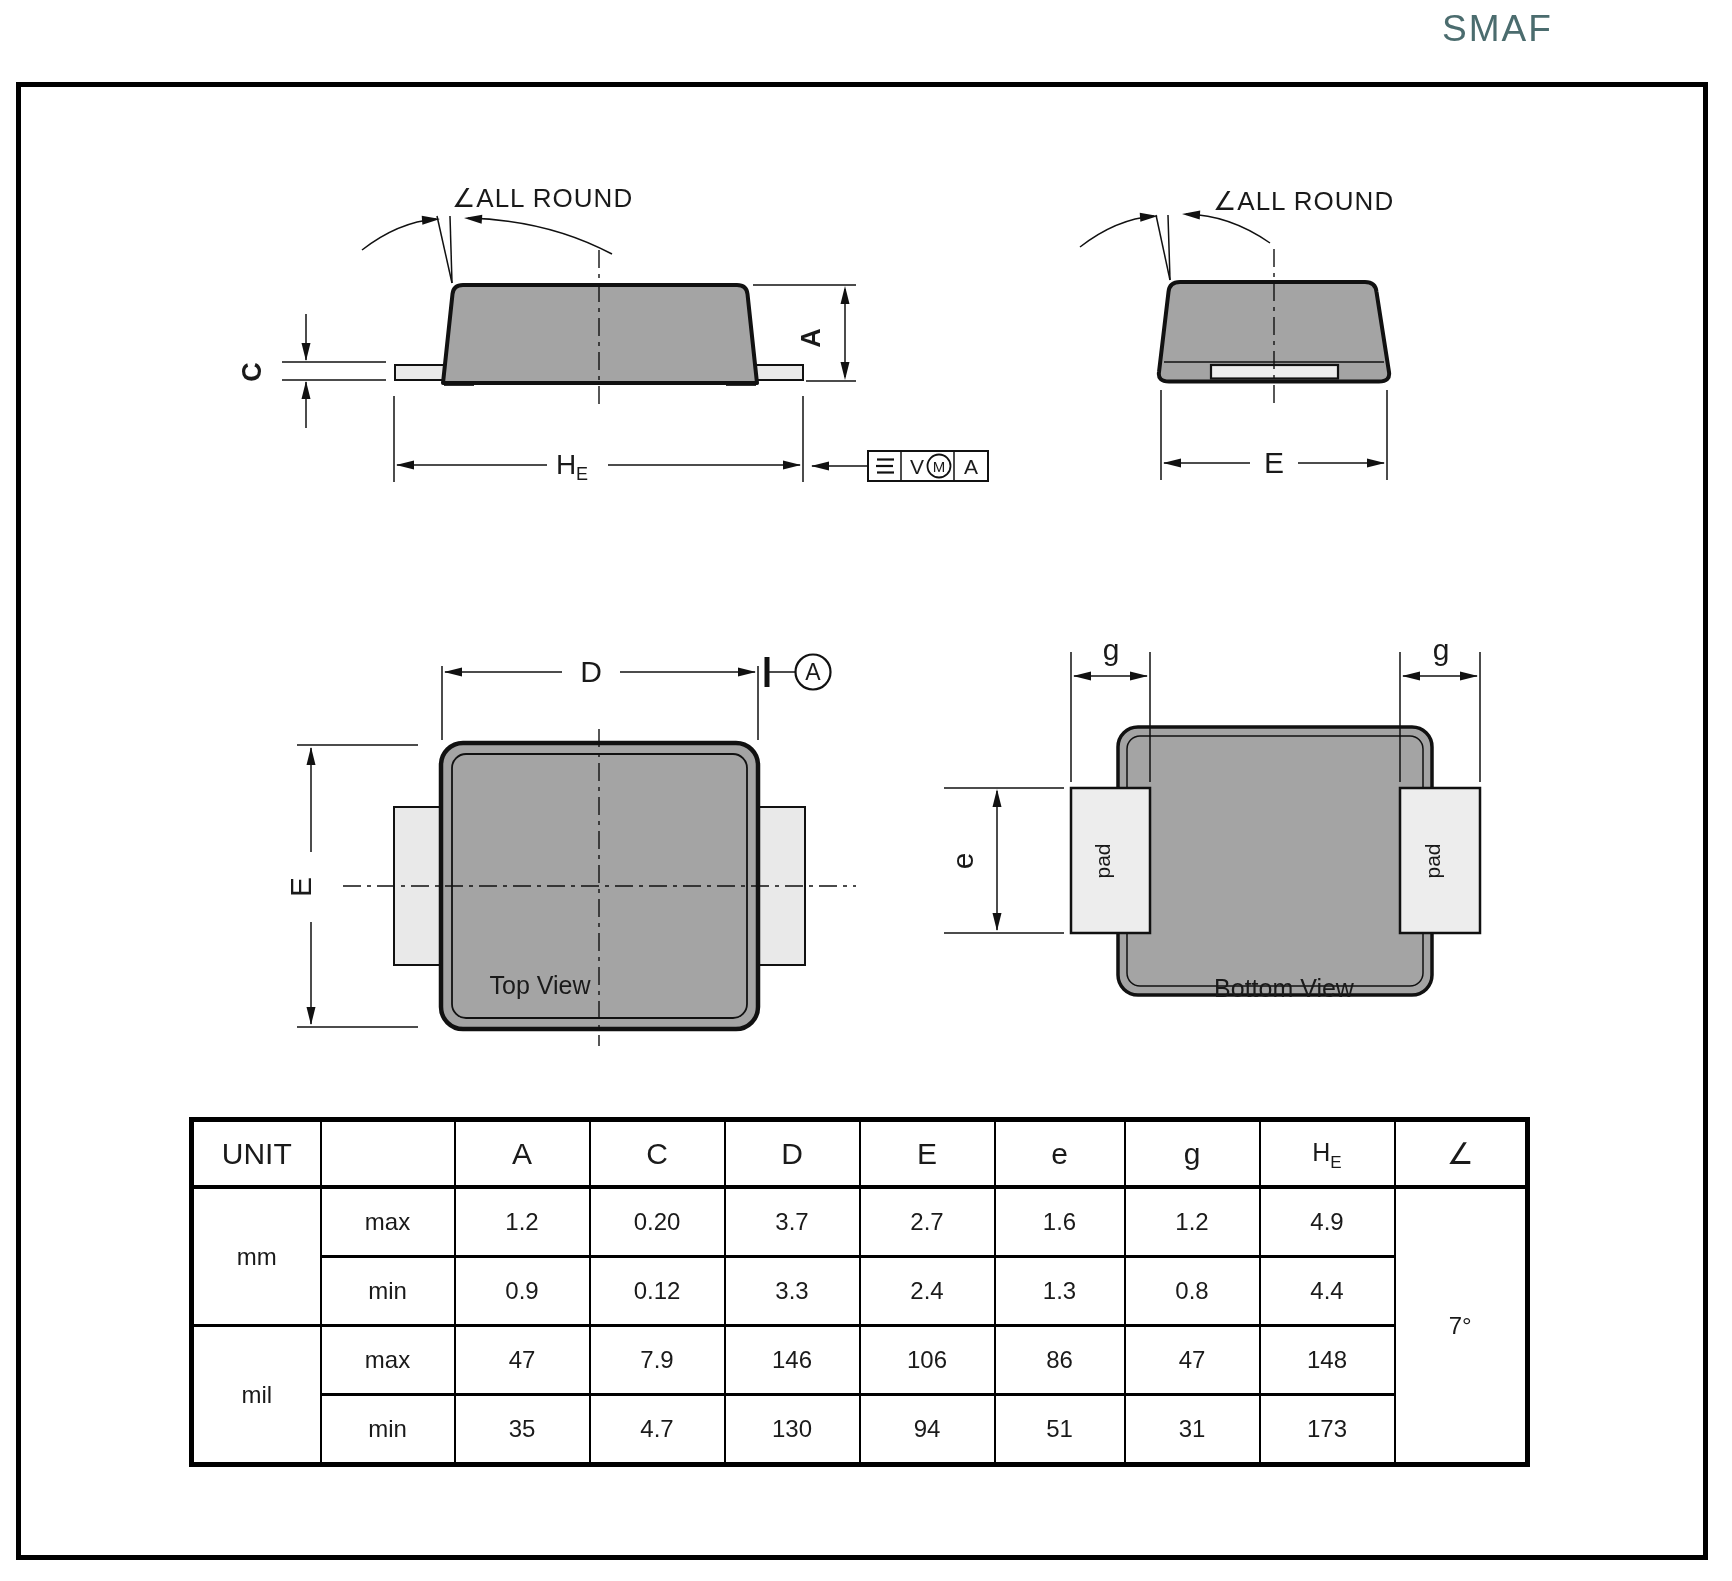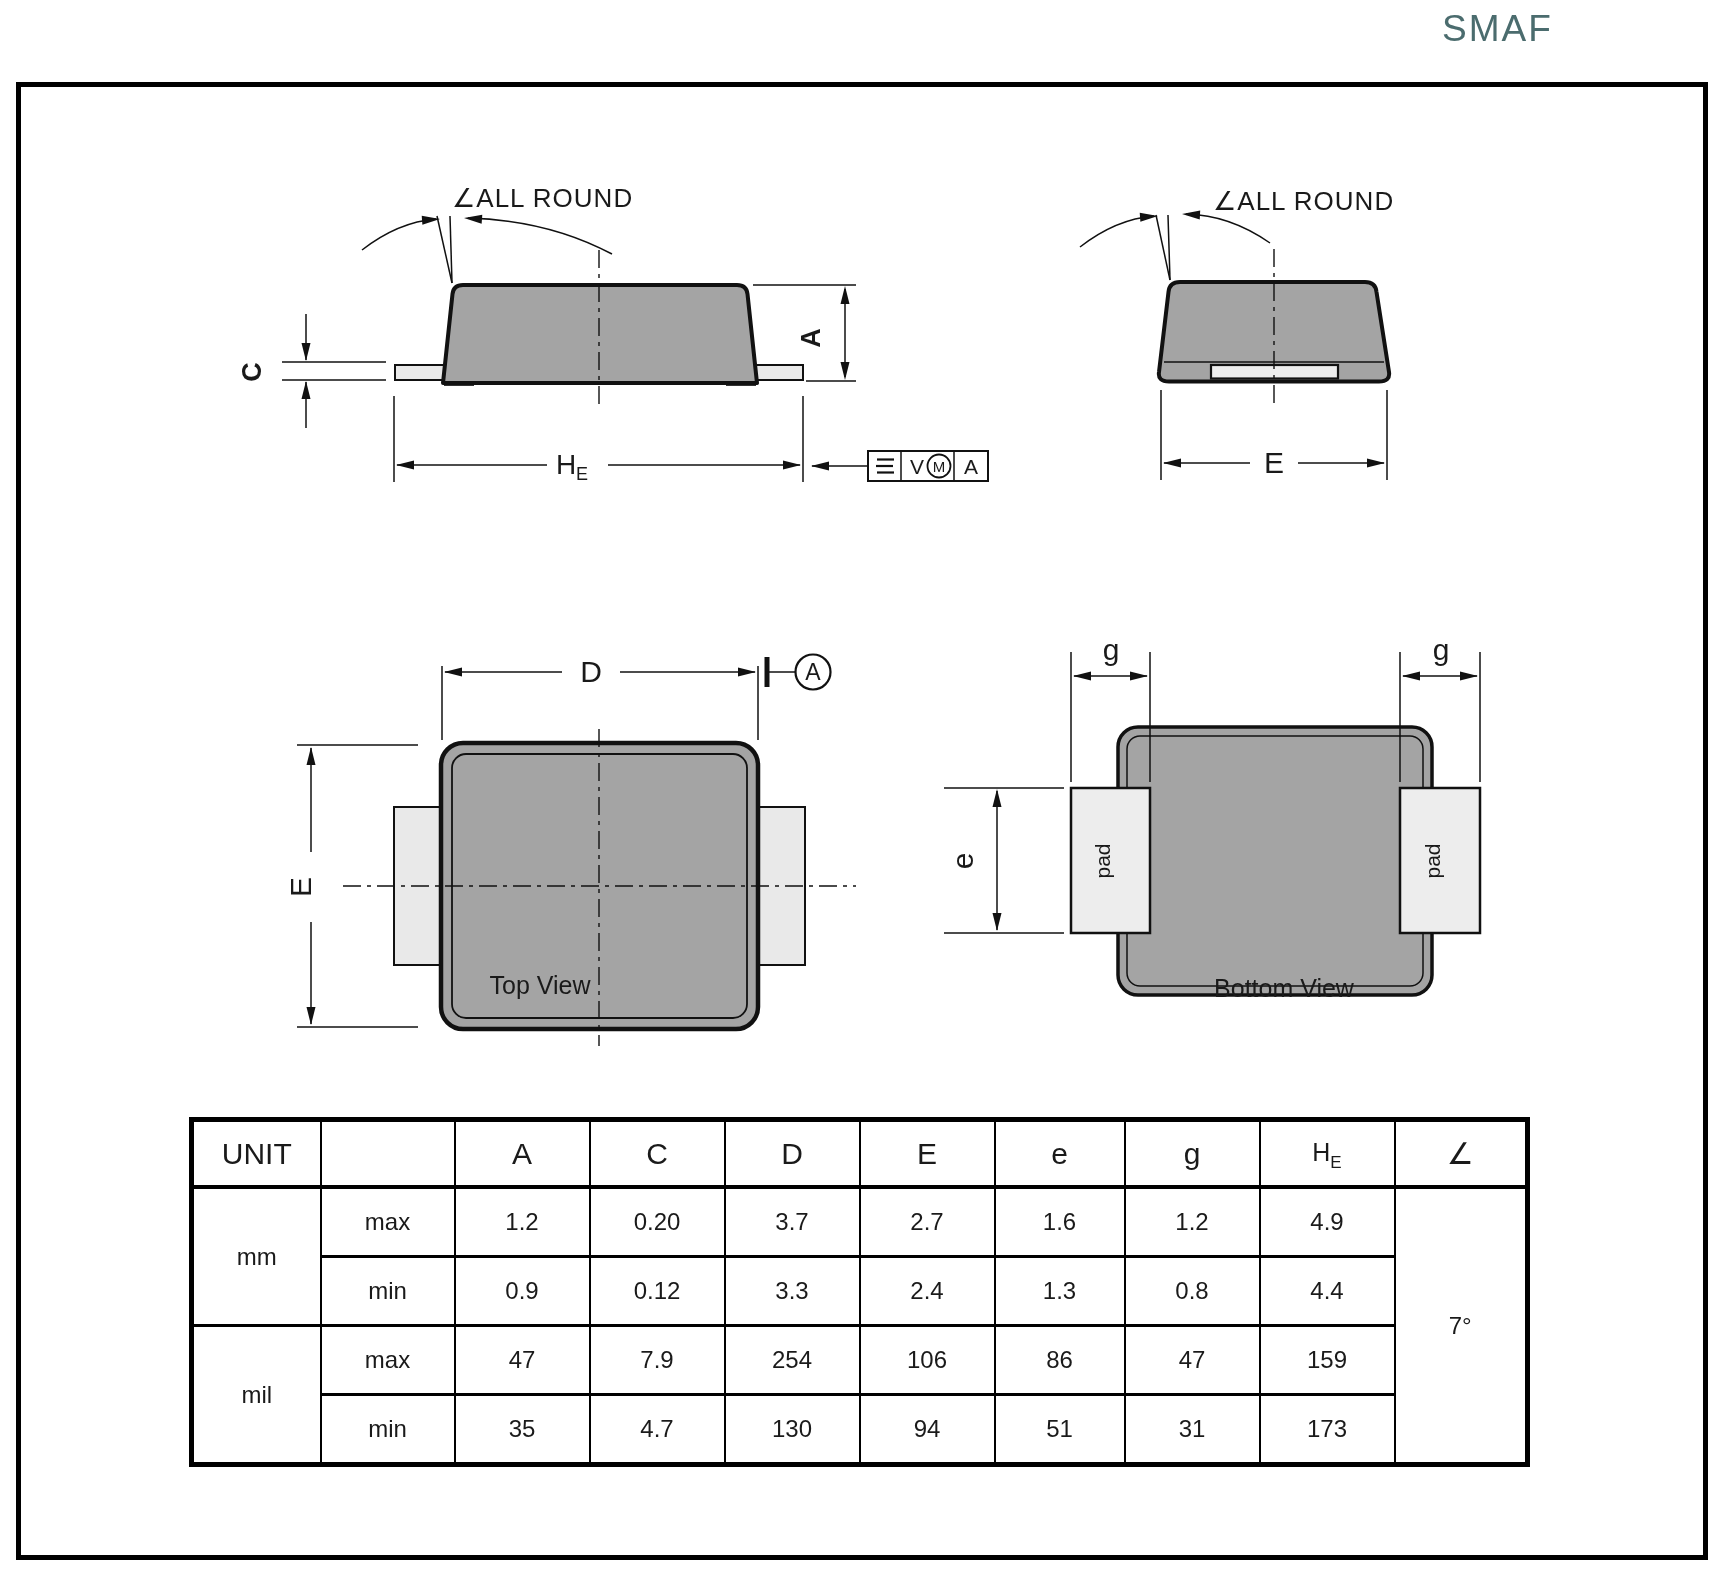--- a/index.html
+++ b/index.html
@@ -244,25 +244,25 @@
         <td>2.4</td>
         <td>1.3</td>
         <td>0.8</td>
         <td>4.4</td>
       </tr>
       <tr class="drow">
         <td class="unitcell" rowspan="2">mil</td>
         <td class="lblcell">max</td>
         <td>47</td>
         <td>7.9</td>
-        <td>254</td>
+        <td>146</td>
         <td>106</td>
         <td>86</td>
         <td>47</td>
-        <td>159</td>
+        <td>148</td>
       </tr>
       <tr class="drow">
         <td class="lblcell">min</td>
         <td>35</td>
         <td>4.7</td>
         <td>130</td>
         <td>94</td>
         <td>51</td>
         <td>31</td>
         <td>173</td>

